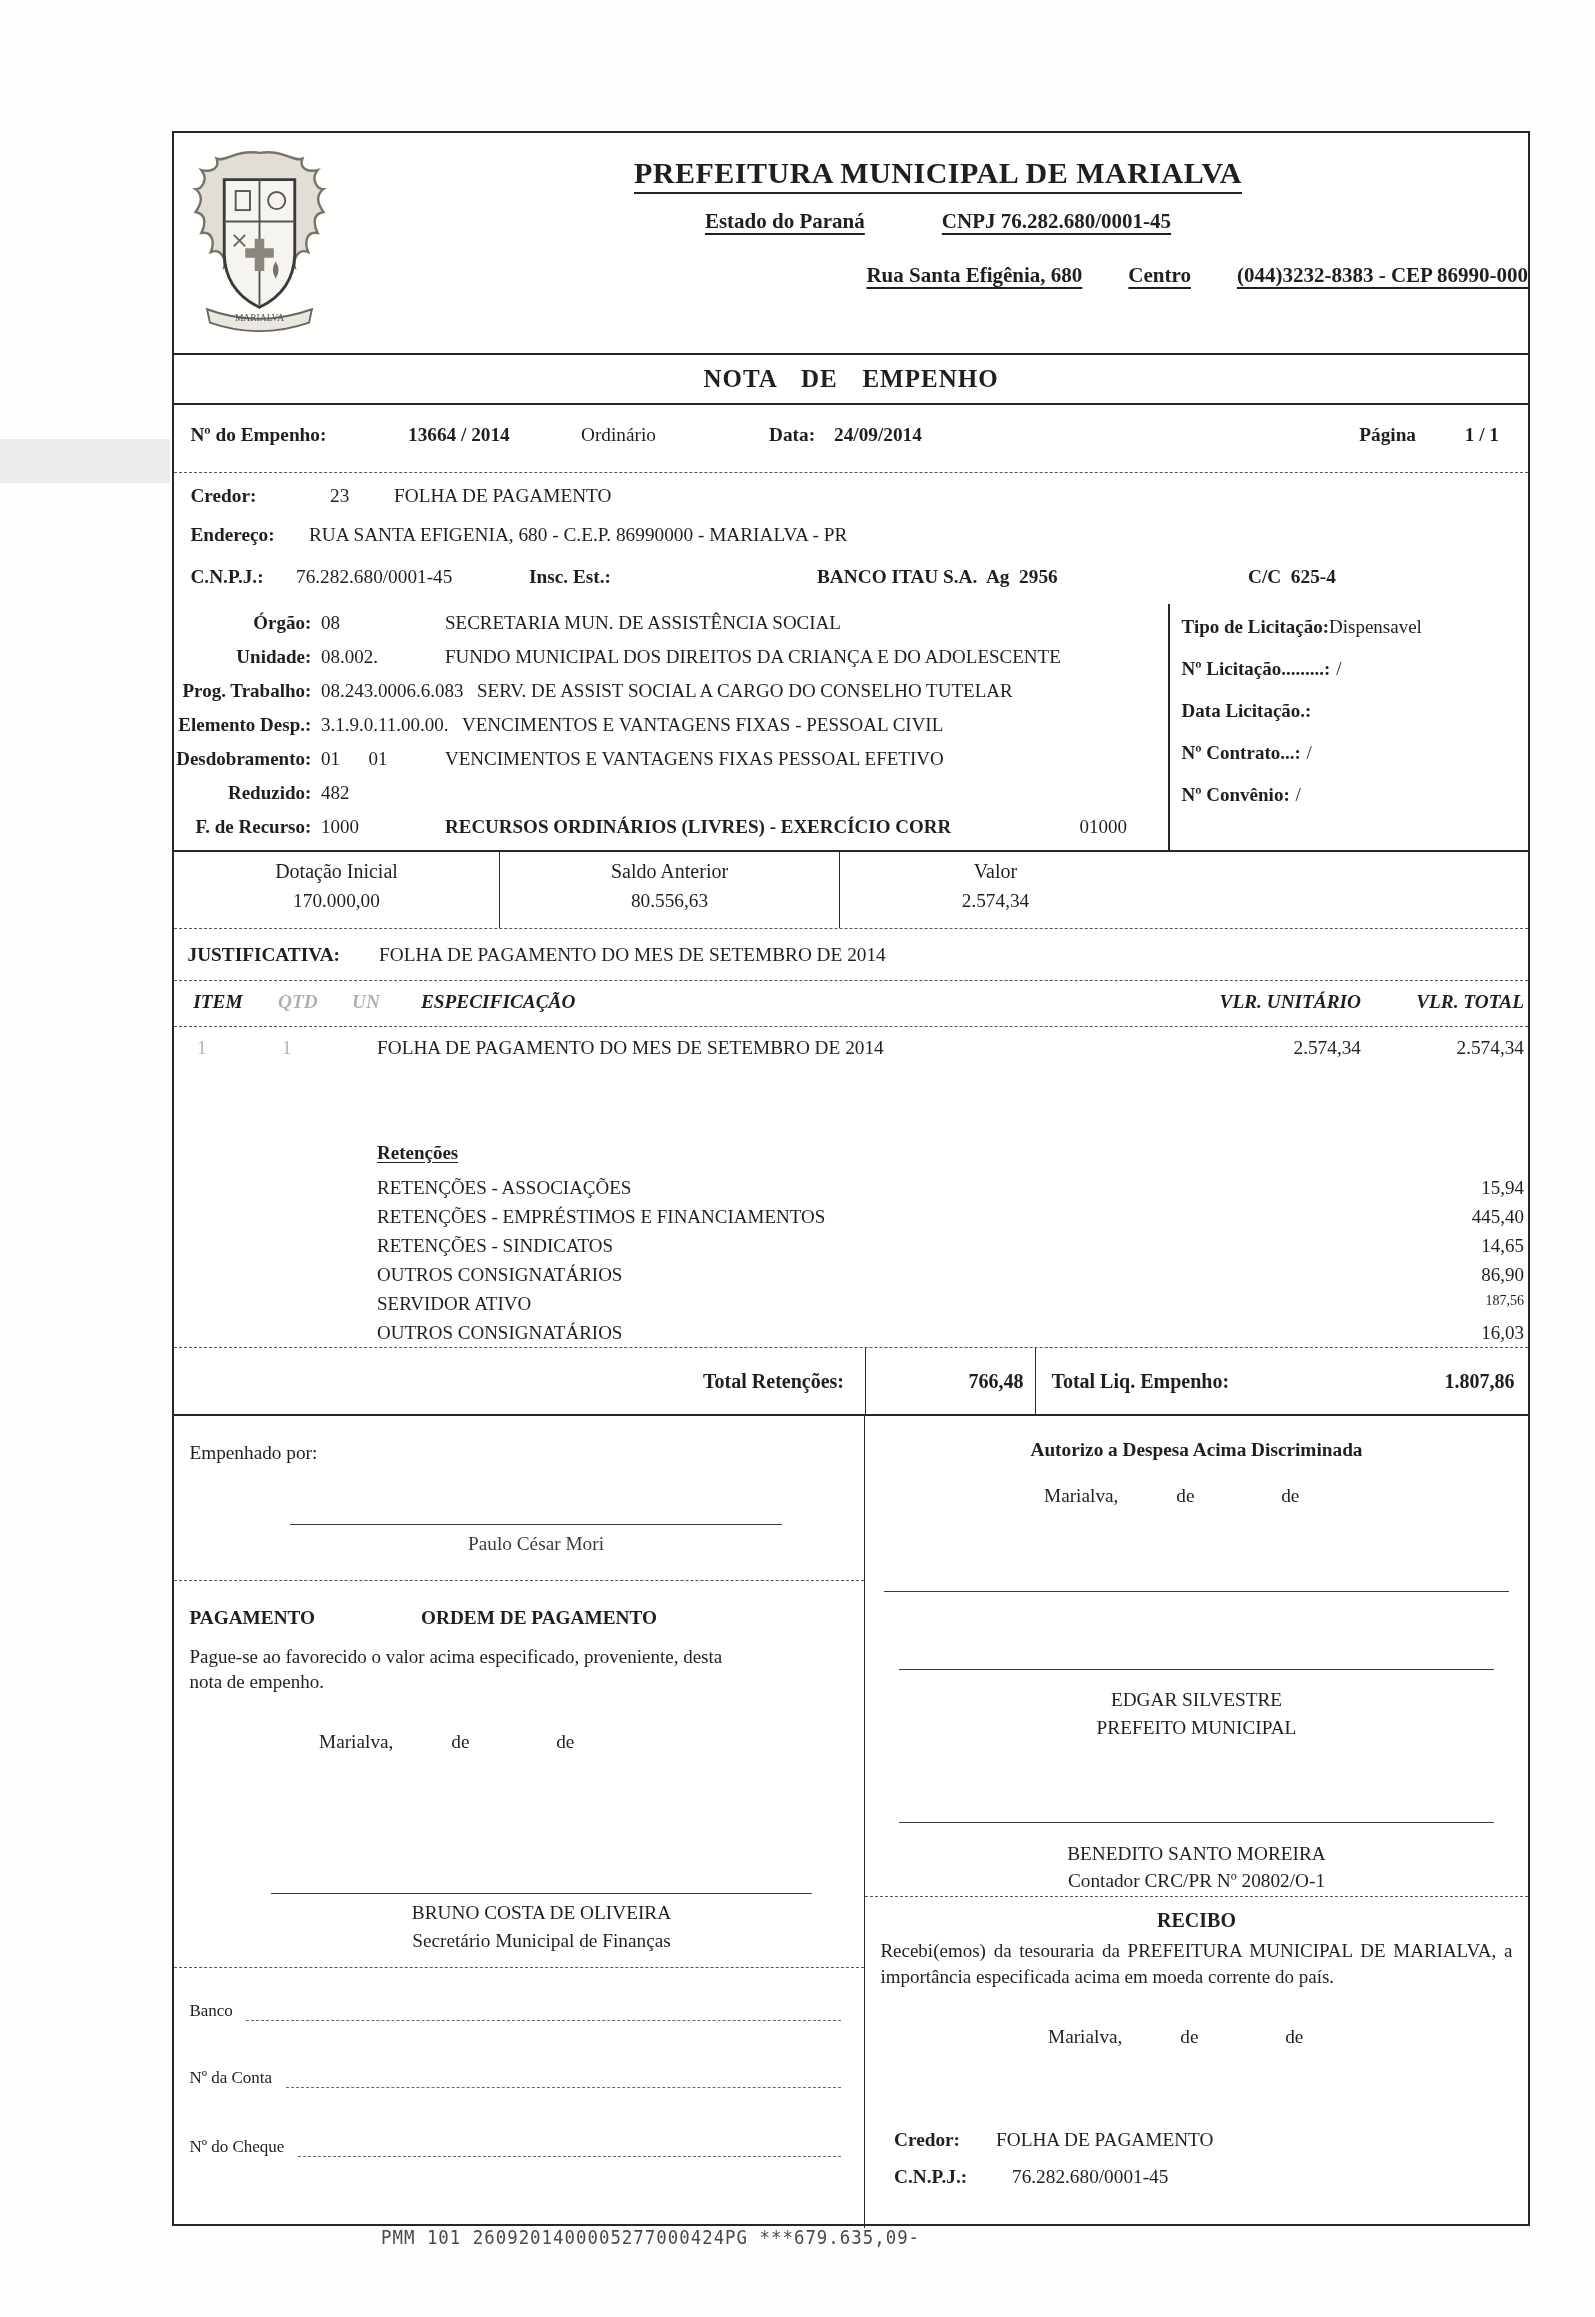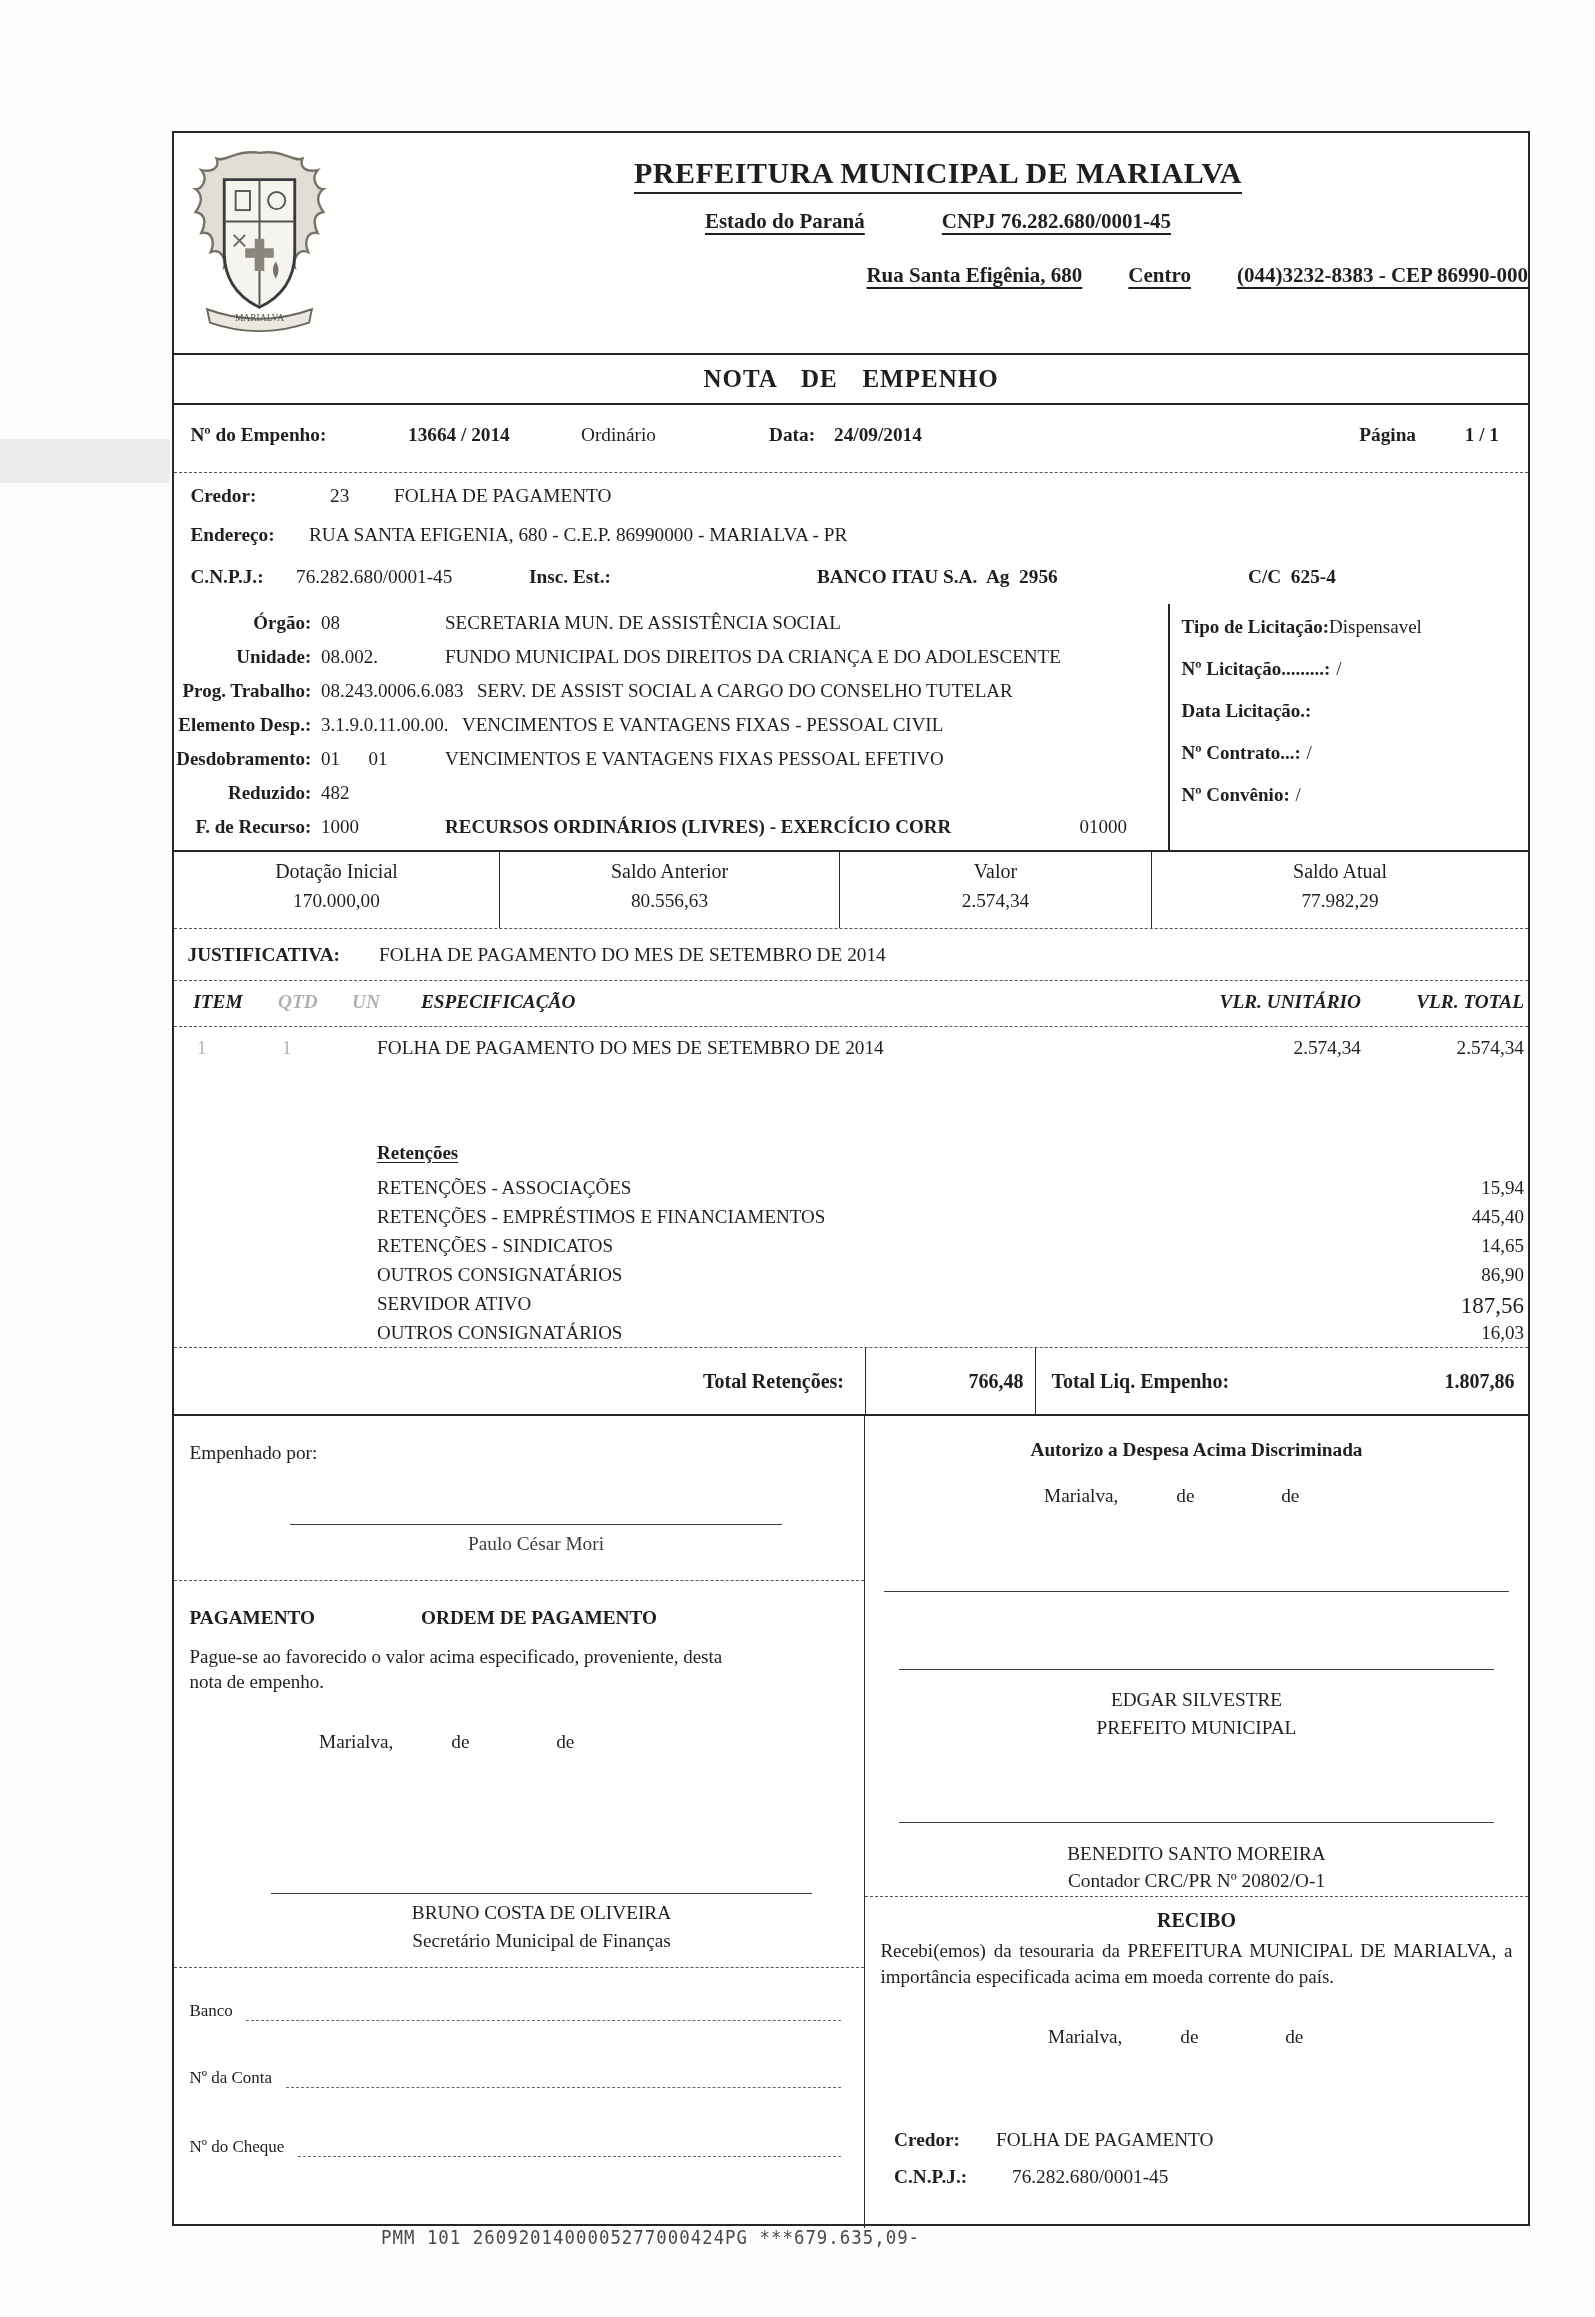--- a/index.html
+++ b/index.html
@@ -238,24 +238,20 @@
         <div class="saldo-v">170.000,00</div>
       </div>
       <div class="saldo-cell" style="width:340px">
         <div class="saldo-h">Saldo Anterior</div>
         <div class="saldo-v">80.556,63</div>
       </div>
       <div class="saldo-cell" style="width:312px">
         <div class="saldo-h">Valor</div>
         <div class="saldo-v">2.574,34</div>
       </div>
-      <div class="saldo-cell" style="flex:1">
-        <div class="saldo-h">Saldo Atual</div>
-        <div class="saldo-v">77.982,29</div>
-      </div>
     </div>
 
     <div class="sec sec-justif">
       <span class="abs b" style="left:13.5px">JUSTIFICATIVA:</span>
       <span class="abs" style="left:205px">FOLHA DE PAGAMENTO DO MES DE SETEMBRO DE 2014</span>
     </div>
 
     <div class="sec sec-itens">
       <span class="abs bi hdr" style="left:19.3px">ITEM</span>
       <span class="abs bi hdr faint" style="left:104px">QTD</span>
@@ -275,21 +271,21 @@
 
       <span class="abs" style="left:203px; top:196px; font-size:19px">RETENÇÕES - ASSOCIAÇÕES</span>
       <span class="abs r" style="left:1197px; width:153px; top:196px; font-size:19px">15,94</span>
       <span class="abs" style="left:203px; top:225px; font-size:19px">RETENÇÕES - EMPRÉSTIMOS E FINANCIAMENTOS</span>
       <span class="abs r" style="left:1197px; width:153px; top:225px; font-size:19px">445,40</span>
       <span class="abs" style="left:203px; top:254px; font-size:19px">RETENÇÕES - SINDICATOS</span>
       <span class="abs r" style="left:1197px; width:153px; top:254px; font-size:19px">14,65</span>
       <span class="abs" style="left:203px; top:283px; font-size:19px">OUTROS CONSIGNATÁRIOS</span>
       <span class="abs r" style="left:1197px; width:153px; top:283px; font-size:19px">86,90</span>
       <span class="abs" style="left:203px; top:312px; font-size:19px">SERVIDOR ATIVO</span>
-      <span class="abs r" style="left:1197px; width:153px; top:312px; font-size:23px">187,56</span>
+      <span class="abs r" style="left:1197px; width:153px; top:312px; font-size:14px">187,56</span>
       <span class="abs" style="left:203px; top:341px; font-size:19px">OUTROS CONSIGNATÁRIOS</span>
       <span class="abs r" style="left:1197px; width:153px; top:341px; font-size:19px">16,03</span>
     </div>
 
     <div class="sec sec-totais">
       <div class="tot-c1">Total Retenções:</div>
       <div class="tot-c2">766,48</div>
       <div class="tot-c3">
         <span>Total Liq. Empenho:</span>
         <span>1.807,86</span>

